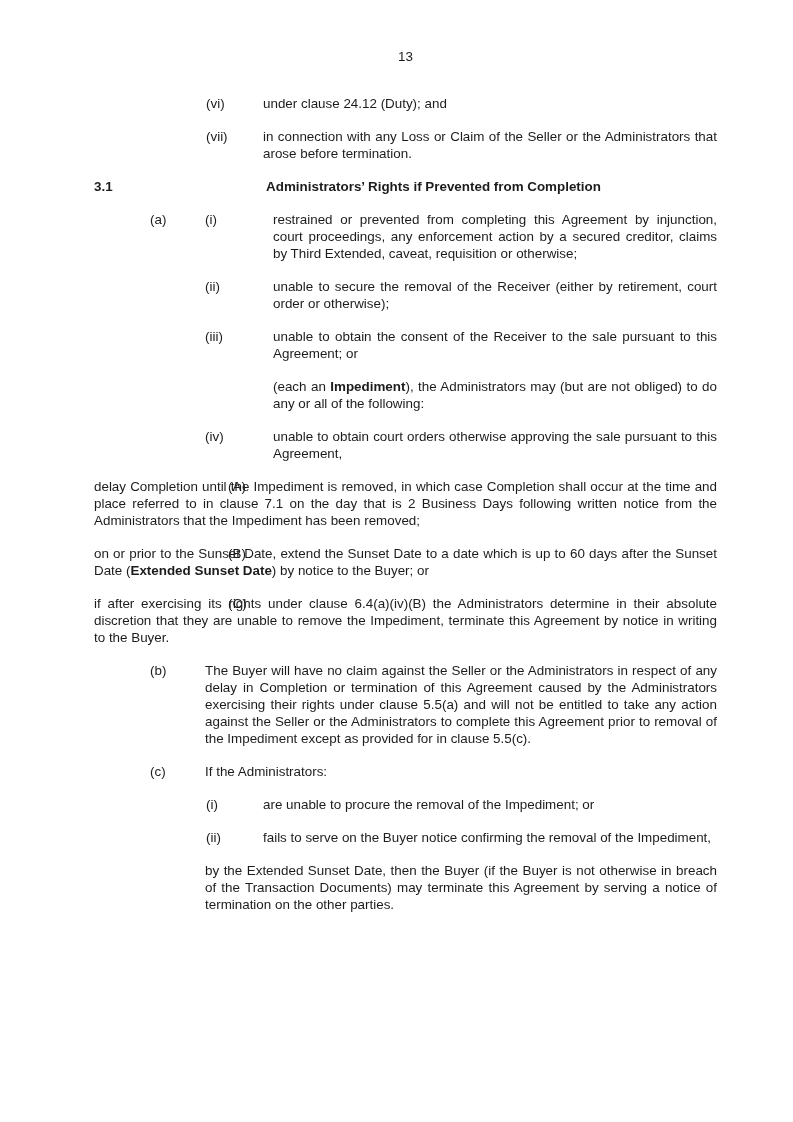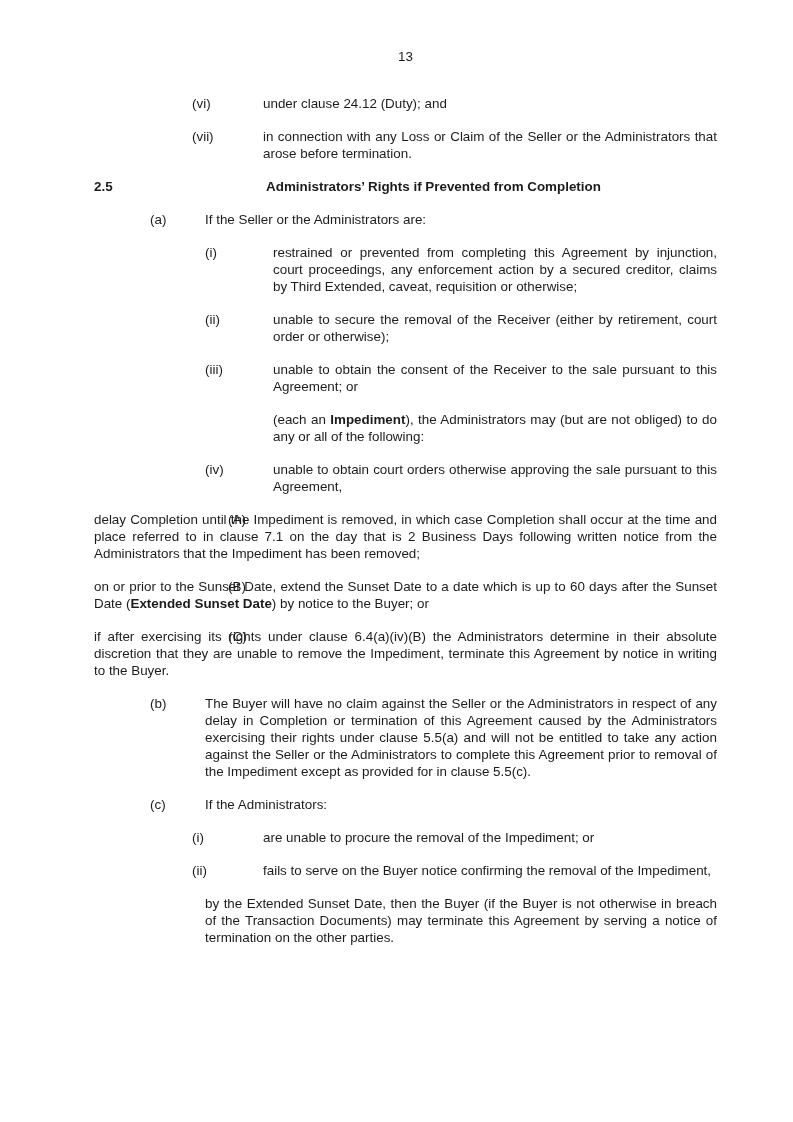--- a/index.html
+++ b/index.html
@@ -28,21 +28,21 @@
   
   .heading { font-weight: bold; }
   .heading .lbl { left: 0; }
   .heading .txt { margin-left: 56px; text-align: center; }
 
   
   .lvl-a .lbl { left: 56px; }
   .lvl-a .txt { margin-left: 111px; }
 
   
-  .lvl-r1 .lbl { left: 98px; }
+  .lvl-r1 .lbl { left: 112px; }
   .lvl-r1 .txt { margin-left: 169px; }
 
   
   .lvl-r2 .lbl { left: 111px; }
   .lvl-r2 .txt { margin-left: 179px; }
 
   
   .lvl-cap .lbl { left: 134px; }
   .lvl-cap .txt { }
 
@@ -63,27 +63,26 @@
     <span class="lbl">(vi)</span>
     <p class="txt">under clause 24.12 (Duty); and</p>
   </div>
 
   <div class="row lvl-r1">
     <span class="lbl">(vii)</span>
     <p class="txt">in connection with any Loss or Claim of the Seller or the Administrators that arose before termination.</p>
   </div>
 
   <div class="row heading">
-    <span class="lbl">2.5</span>
+    <span class="lbl">3.1</span>
     <p class="txt">Administrators’ Rights if Prevented from Completion</p>
   </div>
 
   <div class="row lvl-a">
     <span class="lbl">(a)</span>
-    <p class="txt">If the Seller or the Administrators are:</p>
   </div>
 
   <div class="row lvl-r2">
     <span class="lbl">(i)</span>
     <p class="txt">restrained or prevented from completing this Agreement by injunction, court proceedings, any enforcement action by a secured creditor, claims by Third Extended, caveat, requisition or otherwise;</p>
   </div>
 
   <div class="row lvl-r2">
     <span class="lbl">(ii)</span>
     <p class="txt">unable to secure the removal of the Receiver (either by retirement, court order or otherwise);</p>

